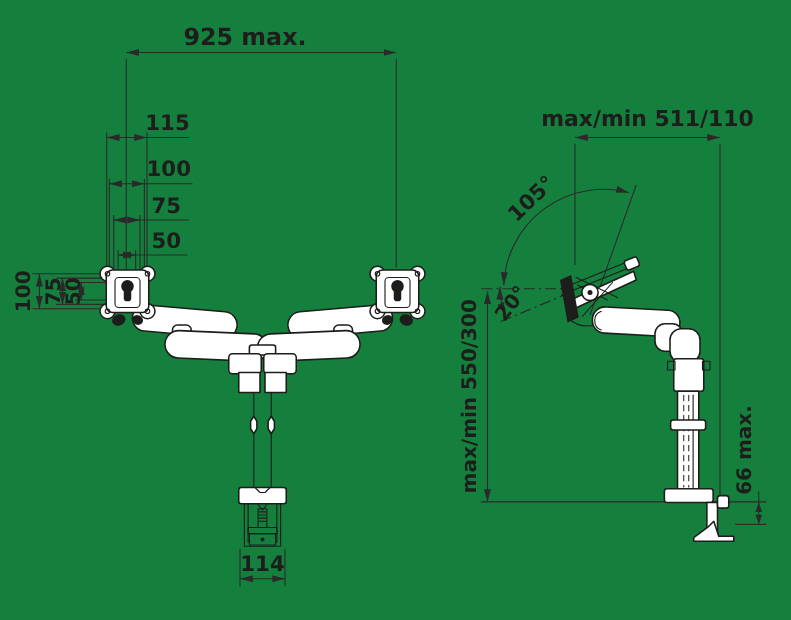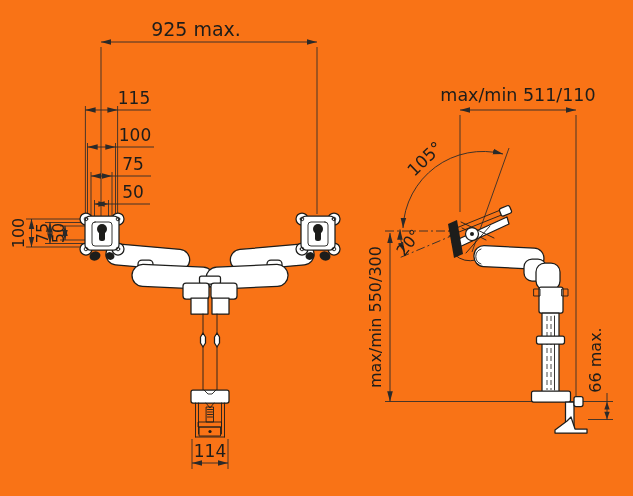--- a/index.html
+++ b/index.html
@@ -1,21 +1,22 @@
 <!DOCTYPE html>
 <html><head>
 <meta charset="utf-8">
 <style>
   html,body{margin:0;padding:0;background:#ffffff;}
   .stage{
     position:relative;
     width:633px;height:496px;
-    background:#f97316;
+    background:#15803d;
     font-family:"DejaVu Sans", sans-serif;
     overflow:hidden;
+    font-weight:bold;
   }
   svg{position:absolute;left:0;top:0;}
   .part{fill:#ffffff;stroke:#1d1d1b;stroke-width:1.25;stroke-linejoin:round;stroke-linecap:round;}
   .part-thin{fill:none;stroke:#1d1d1b;stroke-width:0.9;stroke-linejoin:round;stroke-linecap:round;}
   .solid{fill:#1d1d1b;stroke:none;}
   .dim{fill:none;stroke:#2a2a2a;stroke-width:0.9;stroke-linecap:butt;}
   .ext{fill:none;stroke:#2a2a2a;stroke-width:0.85;stroke-linecap:butt;}
   .cdash{fill:none;stroke:#2a2a2a;stroke-width:0.9;stroke-dasharray:9 3 2 3;}
   .idash{fill:none;stroke:#1d1d1b;stroke-width:0.8;stroke-dasharray:5 3;}
   text{fill:#1d1d1b;}

